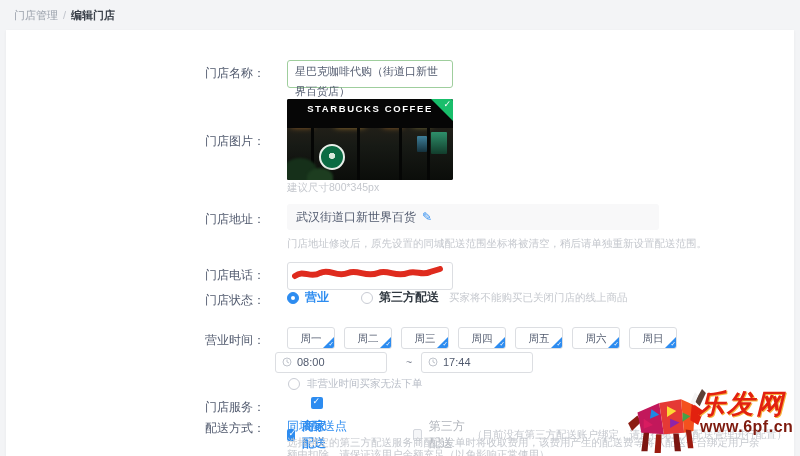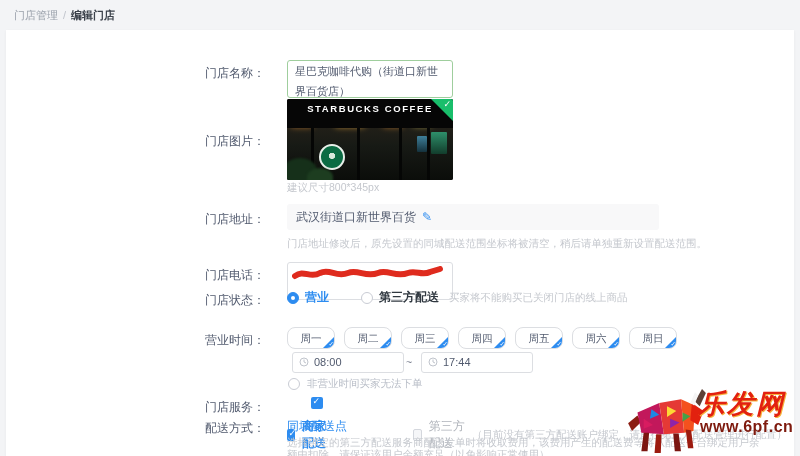--- a/index.html
+++ b/index.html
@@ -4,21 +4,21 @@
 <style>
   * { margin:0; padding:0; box-sizing:border-box; }
   body { font-family:"Liberation Sans", sans-serif; }
   .page { position:relative; width:800px; height:456px; background:#f3f4f6; overflow:hidden; }
   .crumbbar { position:absolute; left:0; top:0; width:100%; height:28px; }
   .crumb { position:absolute; left:14px; top:8px; font-size:11px; color:#9aa1ab; }
   .crumb .cur { color:#3c424b; font-weight:bold;margin-top:36px; }
   .crumb .sep { margin:0 5px; color:#c0c4cc; }
   .card { position:absolute; left:6px; right:6px; top:30px; bottom:0; background:#fff; box-shadow:0 1px 3px rgba(0,0,0,.05); }
   .lbl { position:absolute; width:90px; left:190px; text-align:center; font-size:12px; color:#515a6e; }
-  .ipt { position:absolute; height:38px; line-height:20px; border:1px solid #dcdee2; border-radius:3px; font-size:11px; color:#515a6e; padding:0 7px; background:#fff; }
+  .ipt { position:absolute; height:28px; line-height:20px; border:1px solid #dcdee2; border-radius:3px; font-size:11px; color:#515a6e; padding:0 7px; background:#fff; }
   .helper { position:absolute; font-size:10.5px; color:#c5c8ce; }
   
   .shop-img { position:absolute; left:287px; top:99px; width:166px; height:81px; background:#0c0e0c; border-radius:2px; overflow:hidden; }
   .sign { position:absolute; left:0; top:0; width:100%; height:29px; background:#060606; color:#fff; font-size:9.5px; font-weight:bold; letter-spacing:1.6px; text-align:center; line-height:19px; }
   .interior { position:absolute; left:0; top:19px; width:100%; height:62px;
     background:linear-gradient(180deg,#27221a 0%,#171a15 45%,#0b0d0a 100%); }
   .glow { position:absolute; background:#c97f2e; filter:blur(3px); opacity:.8; border-radius:2px; }
   .mullion { position:absolute; top:0; width:3px; height:100%; background:#050605; }
   .logo { position:absolute; left:32px; top:26px; width:26px; height:26px; border-radius:50%;
     background:radial-gradient(circle at 50% 45%, #d8e8dc 0 18%, #0b6b43 19% 100%); border:2px solid #e7efe9; }
@@ -33,21 +33,21 @@
   .radio { display:inline-block; width:12px; height:12px; border-radius:50%; vertical-align:-2px; }
   .radio.on { background:#2d8cf0; box-shadow:inset 0 0 0 3px #2d8cf0; border:1px solid #2d8cf0; position:relative; }
   .radio.on::after { content:""; position:absolute; left:3px; top:3px; width:4px; height:4px; background:#fff; border-radius:50%; }
   .radio.off { background:#fff; border:1px solid #c9ccd4; }
   .cb { display:inline-block; width:12px; height:12px; border-radius:2px; vertical-align:-2px; position:relative; }
   .cb.on { background:#2d8cf0; }
   .cb.on::after { content:"✓"; position:absolute; left:1.5px; top:-1px; color:#fff; font-size:9px; }
   .cb.off { background:#f5f6f8; border:1px solid #d4d7dd; }
   .cb.circle { border-radius:50%; background:#fff; border:1px solid #c9ccd4; }
   
-  .day { position:absolute; top:327px; width:48px; height:22px; border:1px solid #dcdee2; border-radius:8px; background:#fff; font-size:10.5px; color:#515a6e; text-align:center; line-height:20px; overflow:hidden; cursor:pointer; }
+  .day { position:absolute; top:327px; width:48px; height:22px; border:1px solid #dcdee2; border-radius:3px; background:#fff; font-size:10.5px; color:#515a6e; text-align:center; line-height:20px; overflow:hidden; cursor:pointer; }
   .day::after { content:""; position:absolute; right:0; bottom:0; border-left:11px solid transparent; border-bottom:11px solid #2d8cf0; }
   .day::before { content:"✓"; position:absolute; right:0px; bottom:-6px; color:#fff; font-size:6.5px; z-index:1; }
   .time { position:absolute; top:352px; height:21px; border:1px solid #dcdee2; border-radius:3px; background:#fff; font-size:11px; color:#515a6e; line-height:19px; padding:0 6px; }
   .clock { display:inline-block; vertical-align:-1px; margin-right:5px; }
   .blue { color:#2d8cf0; }
   .row-flex { position:absolute; display:flex; align-items:center; font-size:12px; }
   .scribble { position:absolute; left:4px; top:3px; }
   
   .watermark { position:absolute; right:0px; bottom:0px; width:172px; height:70px; z-index:20; }
   .wm-title { position:absolute; left:70px; top:0px; font-family:Liberation Mono, monospace; font-weight:bold; font-style:italic; font-size:27px; color:#e2210f; letter-spacing:2px; text-shadow:1px 1px 0 #f6b23c; }
@@ -115,21 +115,21 @@
 
   <div class="lbl" style="top:332px">营业时间：</div>
   <div class="day" style="left:287px">周一</div>
   <div class="day" style="left:344px">周二</div>
   <div class="day" style="left:401px">周三</div>
   <div class="day" style="left:458px">周四</div>
   <div class="day" style="left:515px">周五</div>
   <div class="day" style="left:572px">周六</div>
   <div class="day" style="left:629px">周日</div>
 
-  <div class="time" style="left:292px; width:112px;">
+  <div class="time" style="left:275px; width:112px;">
     <svg class="clock" width="10" height="10" viewBox="0 0 10 10">
       <circle cx="5" cy="5" r="4" fill="none" stroke="#c0c4cc"></circle>
         <path d="M5,2.5 L5,5 L7,6" fill="none" stroke="#c0c4cc"></path>
     </svg><span>08:00</span>
   </div>
   <div class="helper" style="left:406px; top:356px; color:#808695;">~</div>
   <div class="time" style="left:421px; width:112px;">
     <svg class="clock" width="10" height="10" viewBox="0 0 10 10">
       <circle cx="5" cy="5" r="4" fill="none" stroke="#c0c4cc"></circle>
         <path d="M5,2.5 L5,5 L7,6" fill="none" stroke="#c0c4cc"></path>

